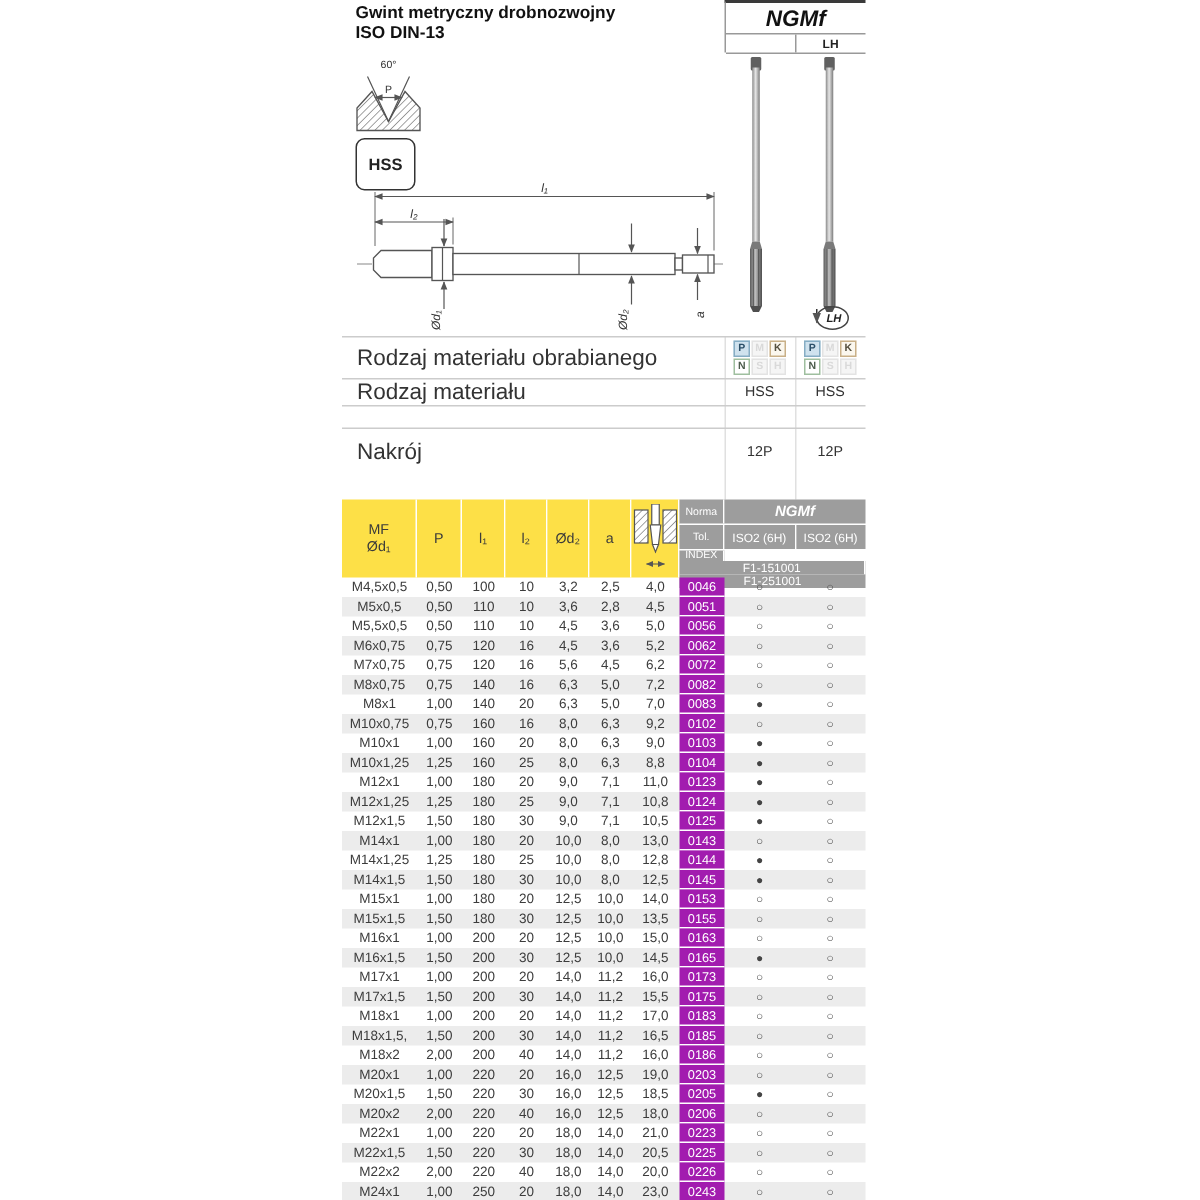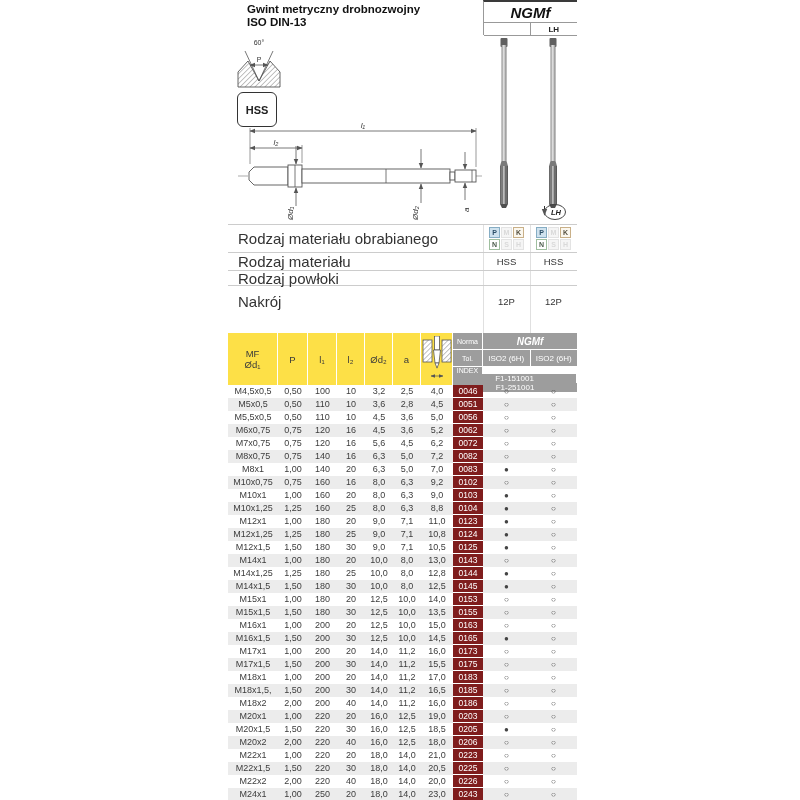--- a/index.html
+++ b/index.html
@@ -1,21 +1,21 @@
 <!DOCTYPE html>
 <html><head>
 <meta charset="utf-8">
 <style>
   html,body{margin:0;padding:0}
   body{width:800px;height:800px;background:#fff;position:relative;overflow:hidden;
        font-family:"Liberation Sans","DejaVu Sans",sans-serif;color:#333;}
   .page{position:absolute;left:228px;top:0;width:349px;height:800px;}
 
   
-  .title{position:absolute;left:19px;top:3px;font-size:11.5px;font-weight:bold;line-height:13px;color:#111;}
+  .title{position:absolute;left:9px;top:3px;font-size:11.5px;font-weight:bold;line-height:13px;color:#111;}
   .hdrbox{position:absolute;left:255px;top:0;width:94px;height:35px;box-sizing:border-box;
           border-left:1px solid #999;border-top:2px solid #3a3a3a;}
   .hdrbox .r1{height:20px;border-bottom:1px solid #999;display:flex;align-items:center;justify-content:center;
               font-size:15px;font-weight:bold;font-style:italic;color:#111;}
   .hdrbox .r2{height:12px;border-bottom:1px solid #999;display:flex;}
   .hdrbox .r2 .cell{width:47px;box-sizing:border-box;display:flex;align-items:center;justify-content:center;
                     font-size:8px;font-weight:bold;color:#222;}
   .hdrbox .r2 .cell:first-child{border-right:1px solid #999;}
 
   
@@ -58,21 +58,21 @@
   .valc{flex:1;background:#9d9d9d;color:#fff;font-size:8px;display:flex;align-items:center;justify-content:center;
         border-right:1px solid #fff;box-sizing:border-box;}
   .valc:last-child{border-right:none;}
   .ngmf-span{font-size:10px;font-weight:bold;font-style:italic;}
 
   .tbody{position:absolute;left:0;top:385px;width:349px;}
   .trow{display:flex;height:13px;font-size:9px;line-height:13px;color:#3c3c3c;}
   .trow.alt{background:#ececec;}
   .tcell{text-align:center;box-sizing:border-box;}
   .c0{width:50px}.c1{width:30px}.c2{width:29px}.c3{width:28px}.c4{width:28px}.c5{width:28px}.c6{width:32px}
-  .c7{width:30px;background:#7f1d1d;color:#fff;font-size:8.5px;border-bottom:1px solid #fff;}
+  .c7{width:30px;background:#a21caf;color:#fff;font-size:8.5px;border-bottom:1px solid #fff;}
   .c8,.c9{width:47px;font-size:8px;color:#444;}
 </style>
 </head>
 <body>
 
 <svg width="0" height="0" style="position:absolute">
   <defs>
     <pattern id="hatch" width="3.5" height="3.5" patternUnits="userSpaceOnUse" patternTransform="rotate(45)">
       <rect width="3.5" height="3.5" fill="#fff"></rect>
       <line x1="0" y1="0" x2="0" y2="3.5" stroke="#777" stroke-width="0.9"></line>
@@ -216,21 +216,20 @@
     </div>
 
 
     <div class="srow" style="height:18px">
       <div class="lab">Rodzaj materiału</div>
       <div class="val">HSS</div>
       <div class="val">HSS</div>
     </div>
 
     <div class="srow" style="height:15px">
-      <div class="lab">Rodzaj powłoki</div>
       <div class="val"></div>
       <div class="val"></div>
     </div>
 
     <div class="srow" style="height:32px">
       <div class="lab">Nakrój</div>
       <div class="val">12P</div>
       <div class="val">12P</div>
     </div>
   </div>

